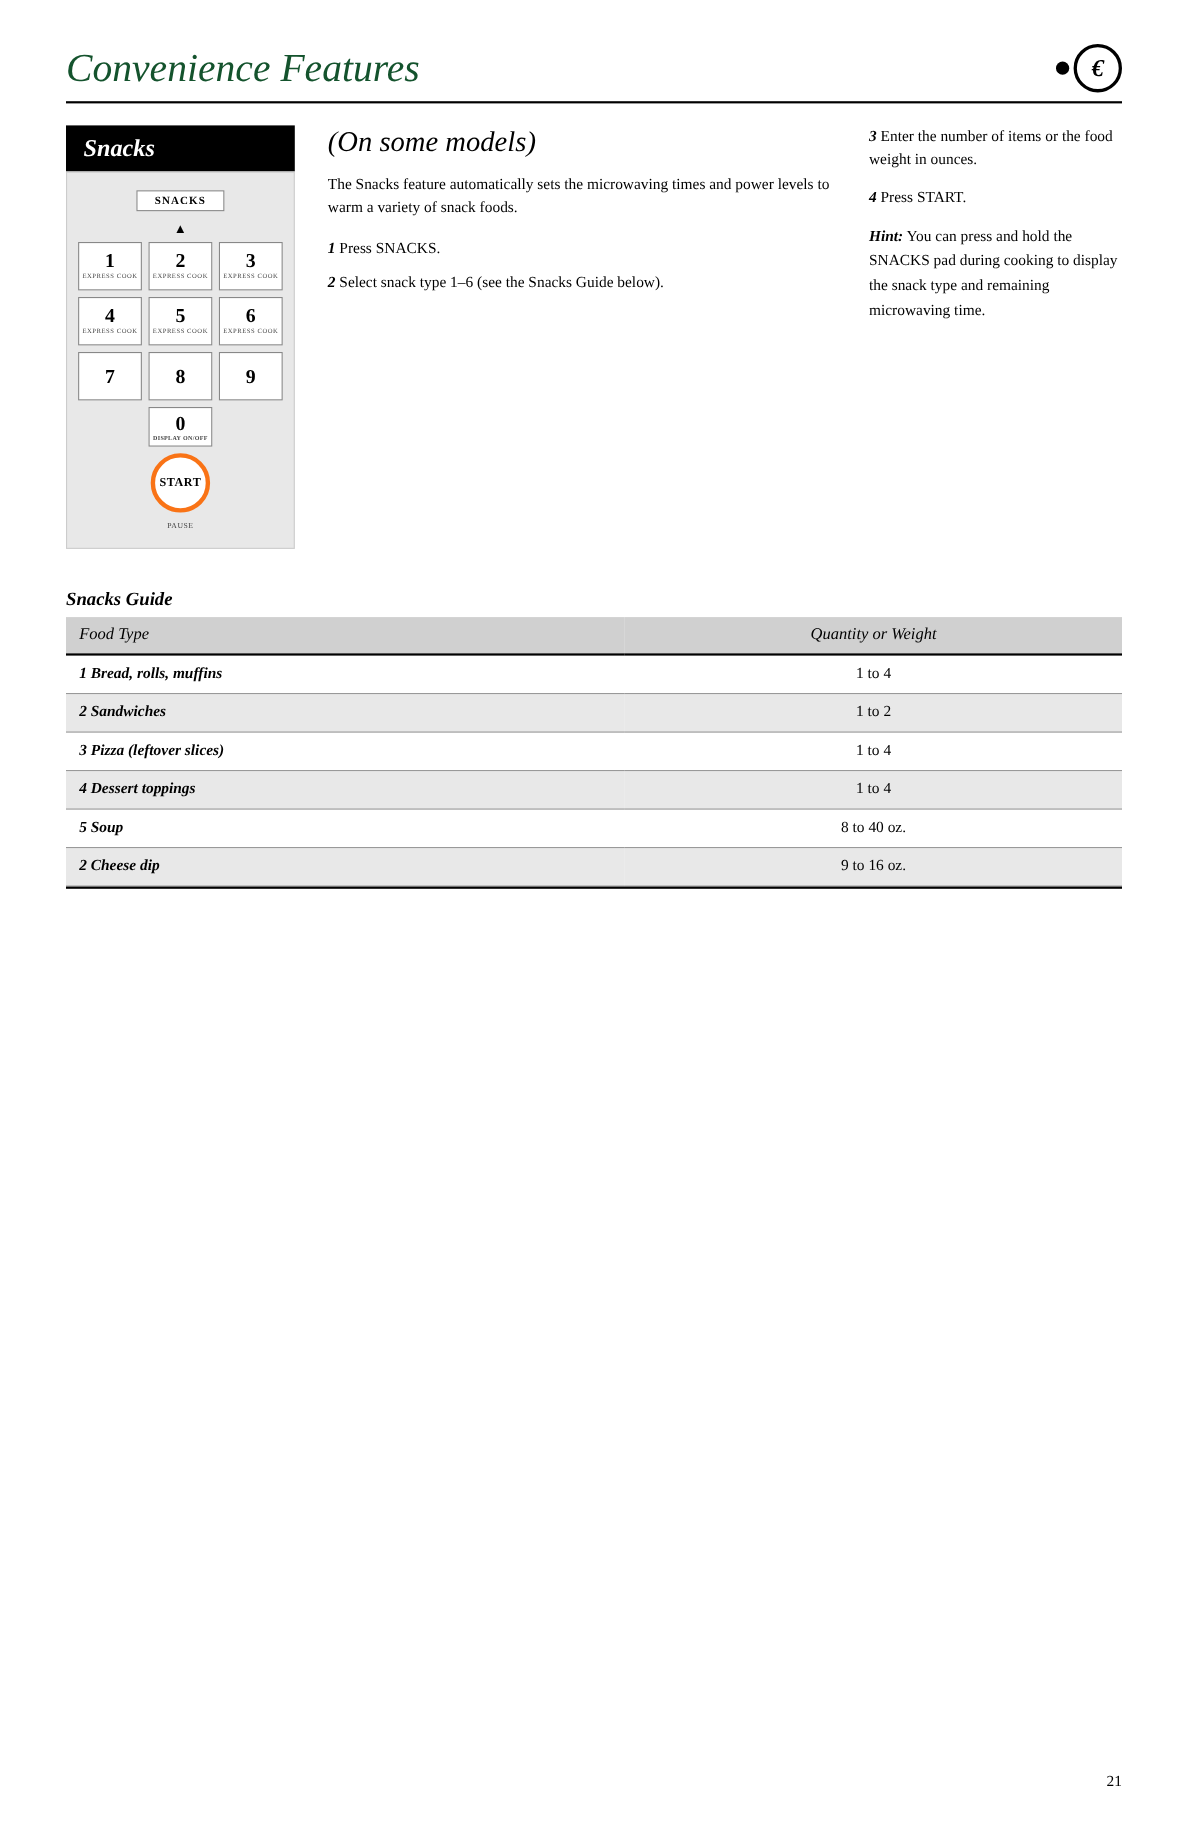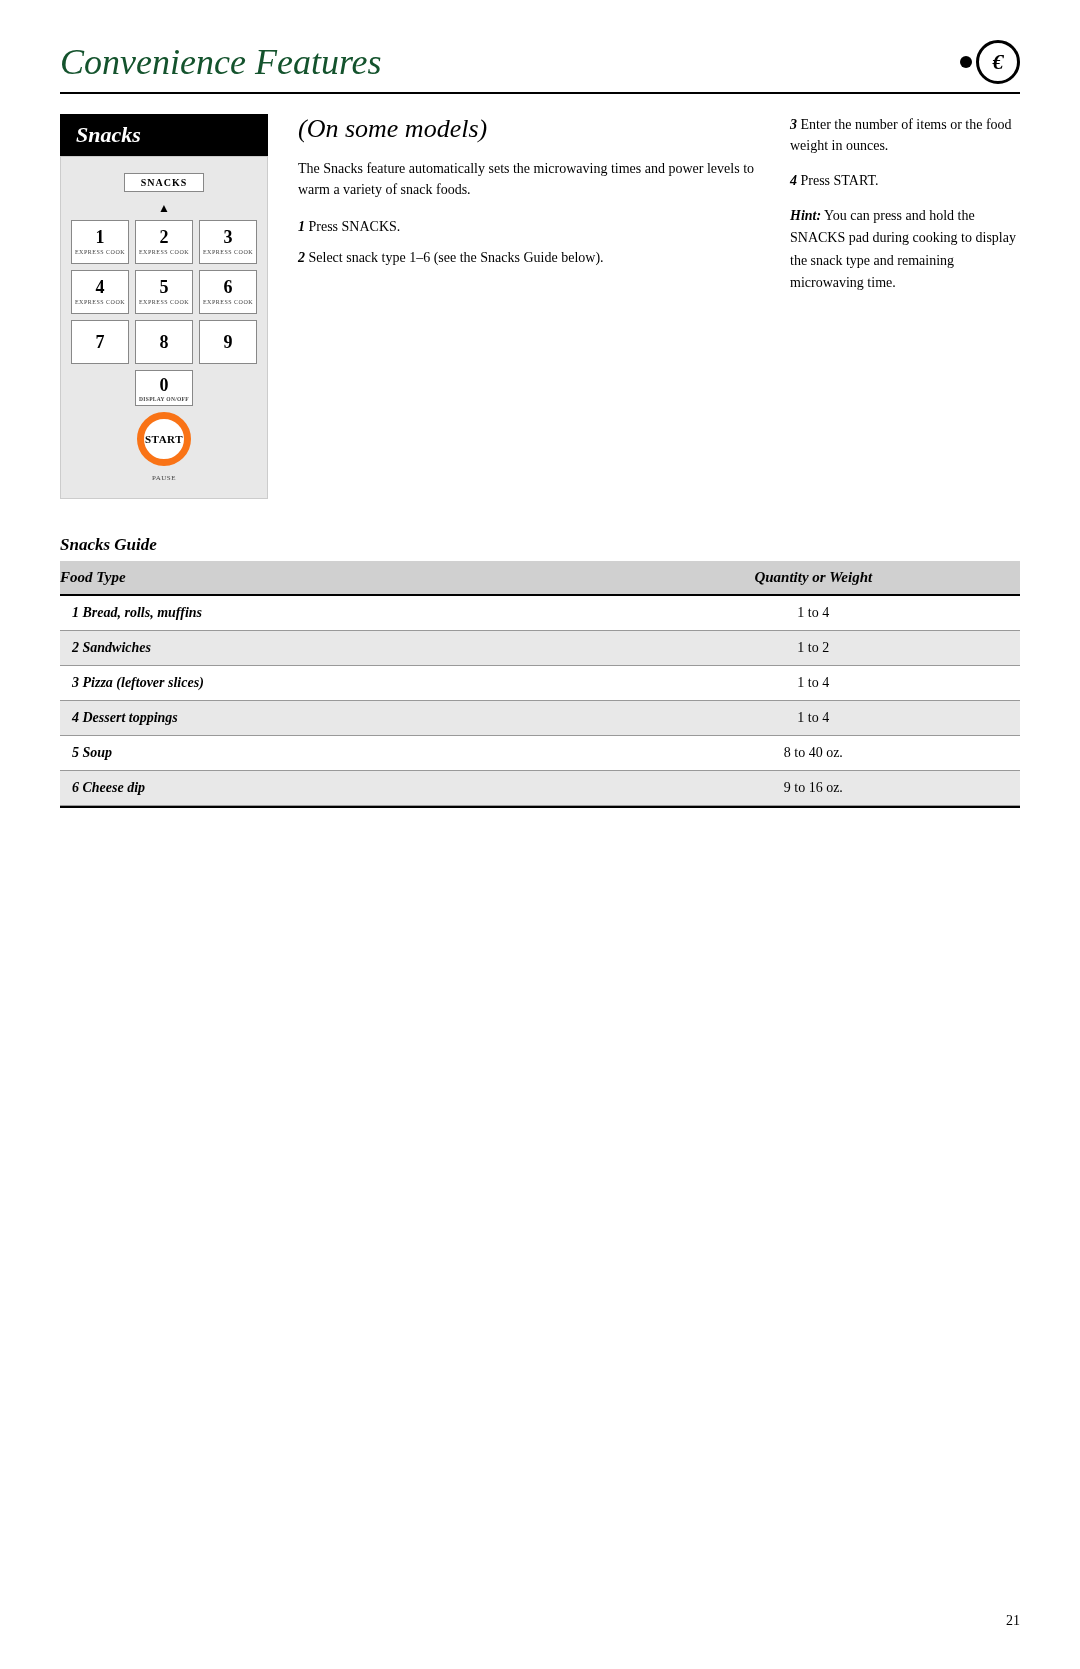--- a/index.html
+++ b/index.html
@@ -165,21 +165,21 @@
 
     .key-btn-zero .display-label {
       font-size: 5.5px;
       letter-spacing: 0.3px;
       text-transform: uppercase;
       color: #444;
     }
 
     .start-btn {
       background: #fff;
-      border: 7px solid #f97316;
+      border: 4px solid #f97316;
       border-radius: 50%;
       width: 54px;
       height: 54px;
       display: flex;
       flex-direction: column;
       align-items: center;
       justify-content: center;
       font-size: 10px;
       font-weight: bold;
       letter-spacing: 0.5px;
@@ -272,23 +272,23 @@
       width: 100%;
       border-collapse: collapse;
     }
 
     .snacks-table thead tr {
       background: #d0d0d0;
     }
 
     .snacks-table thead th {
       font-style: italic;
-      font-weight: bold;
+      font-weight: normal;
       font-size: 15px;
-      padding: 8px 0;
+      padding: 8px 12px;
       text-align: left;
       border-bottom: 2px solid #000;
     }
 
     .snacks-table thead th:last-child {
       text-align: center;
     }
 
     .snacks-table tbody tr {
       border-bottom: 1px solid #999;
@@ -464,21 +464,21 @@
           </tr>
           <tr>
             <td>4 Dessert toppings</td>
             <td>1 to 4</td>
           </tr>
           <tr>
             <td>5 Soup</td>
             <td>8 to 40 oz.</td>
           </tr>
           <tr>
-            <td>6 Cheese dip</td>
+            <td>2 Cheese dip</td>
             <td>9 to 16 oz.</td>
           </tr>
         </tbody>
     </table>
     <div class="table-bottom-border"></div>
   </div>
 
   <div class="page-number">21</div>
 </div>
 

